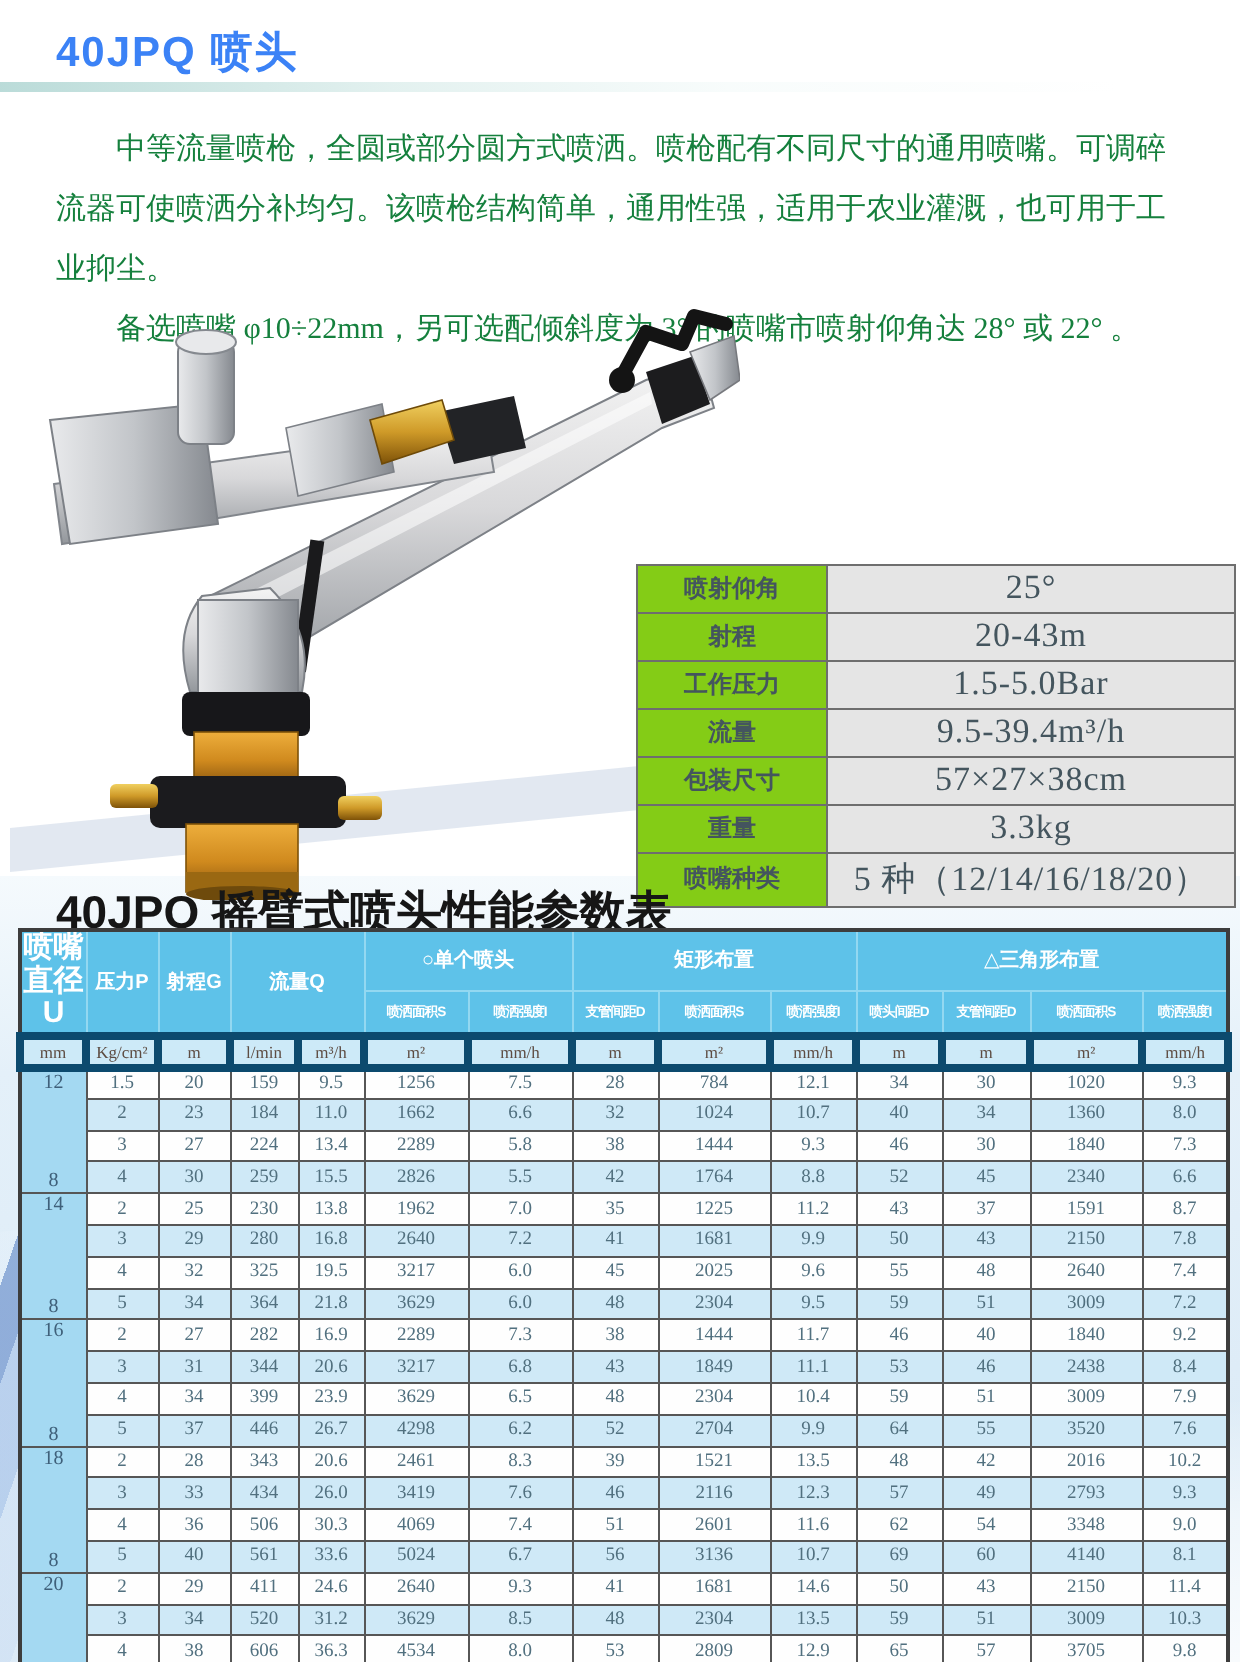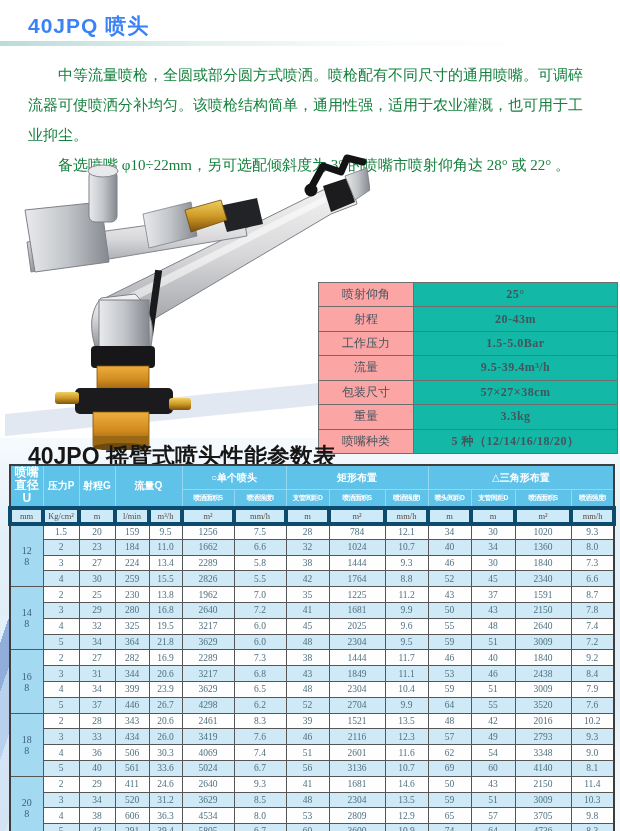--- a/index.html
+++ b/index.html
@@ -48,51 +48,51 @@
   .intro{ position:absolute; left:28px; top:60px; width:568px; color:#15803d; font-size:15px; line-height:30px; }
   .intro p{ text-indent:2em; }
   
   .figure{ position:absolute; left:5px; top:150px; width:365px; height:300px; }
   
   .spec{
     position:absolute; left:318px; top:282px; width:300px; height:172px;
     border-collapse:collapse; table-layout:fixed; border:1px solid #5a5a5a;
   }
   .spec th, .spec td{ border:1px solid #6e6e6e; text-align:center; vertical-align:middle; }
-  .spec th{ background:#fca5a5; width:95px; font-weight:normal; font-size:12px; color:#44555e; }
-  .spec td{ background:#14b8a6; font-size:12px; color:#44555e; letter-spacing:0.5px;font-weight:bold; }
+  .spec th{ background:#84cc16; width:95px; font-weight:bold; font-size:12px; color:#44555e; }
+  .spec td{ background:#e5e5e5; font-size:17px; color:#44555e; letter-spacing:0.5px; }
   
   .perf-title{
     position:absolute; left:28px; top:441px;
     font-family:"Liberation Sans","DejaVu Sans",sans-serif;
     font-weight:bold; font-size:23px; color:#161616;
   }
   .perf{
     position:absolute; left:8px; top:464px; width:604px; height:365px;
     border-collapse:collapse; table-layout:fixed;
     border:2px solid #3d3d3d;
   }
   .perf th, .perf td{ text-align:center; vertical-align:middle; padding:0; overflow:hidden; white-space:nowrap; }
   .perf thead th{
     background:#5ec2e9; color:#fff; border:1px solid #93d8f1; font-weight:bold;
     font-family:"Liberation Sans","DejaVu Sans",sans-serif;
   }
   .perf thead tr.h1 th{ font-size:10px; height:18px; }
-  .perf thead tr.h1 th.th-u{ font-size:12px; white-space:normal; line-height:1.1; }
+  .perf thead tr.h1 th.th-u{ font-size:15px; white-space:normal; line-height:1.1; }
   .perf thead tr.h2 th{ font-size:6.8px; height:13px; font-weight:bold; letter-spacing:-0.5px; }
   .perf tr.unit-row td{
     background:#cdeaf8; font-size:8.5px; color:#5d4c42; height:16px;
     border:4px solid #0c4a6e;
   }
   .perf tbody td{
     font-size:9.5px; color:#51707f; border:1px solid #565656; height:15px; background:#fefefe;
   }
   .perf tbody tr.alt td{ background:#cfe9f7; }
   .perf tbody td.u-cell{ background:#a4d9f2; color:#3f607a; font-size:10px; }
-  .u-inner{ display:flex; flex-direction:column; justify-content:center; height:100%; }
+  .u-inner{ display:flex; flex-direction:column; justify-content:space-between; height:100%; }
 </style>
 </head>
 <body>
 
 <div class="page">
 
   <div class="lower-panel">
     <div class="stripes-bl"></div>
     <div class="wave-br"></div>
   </div>

